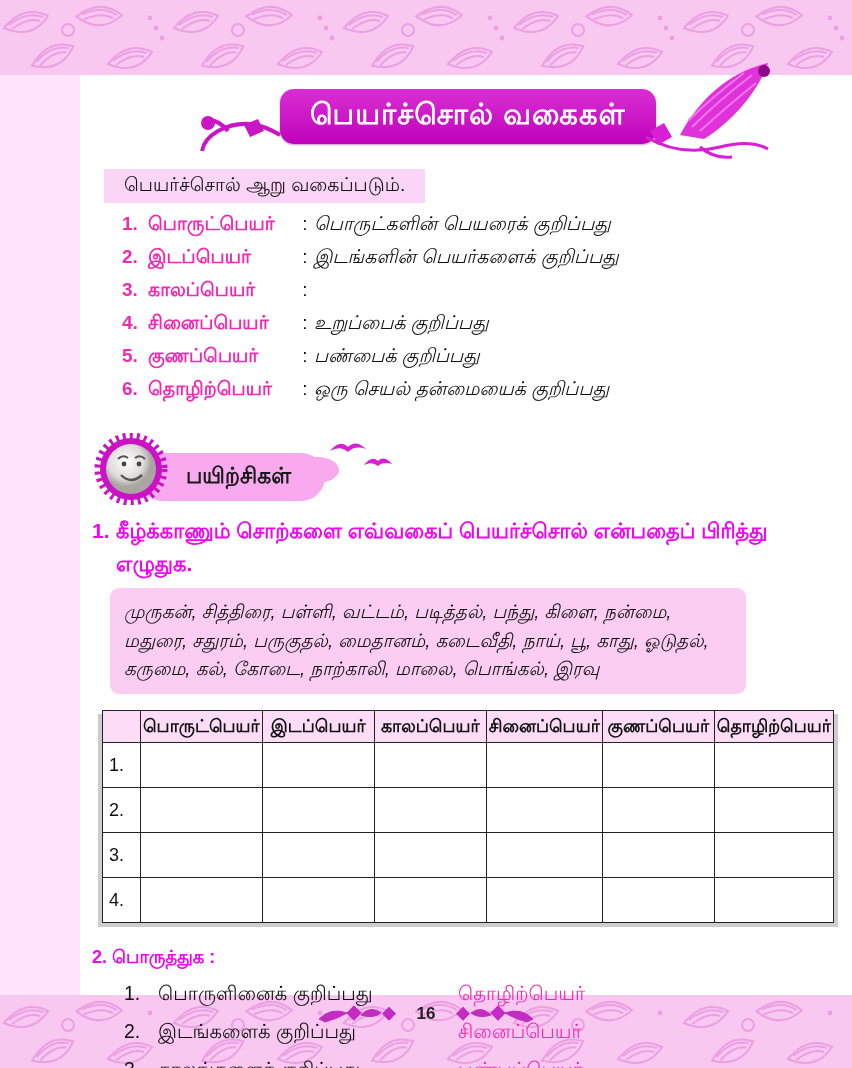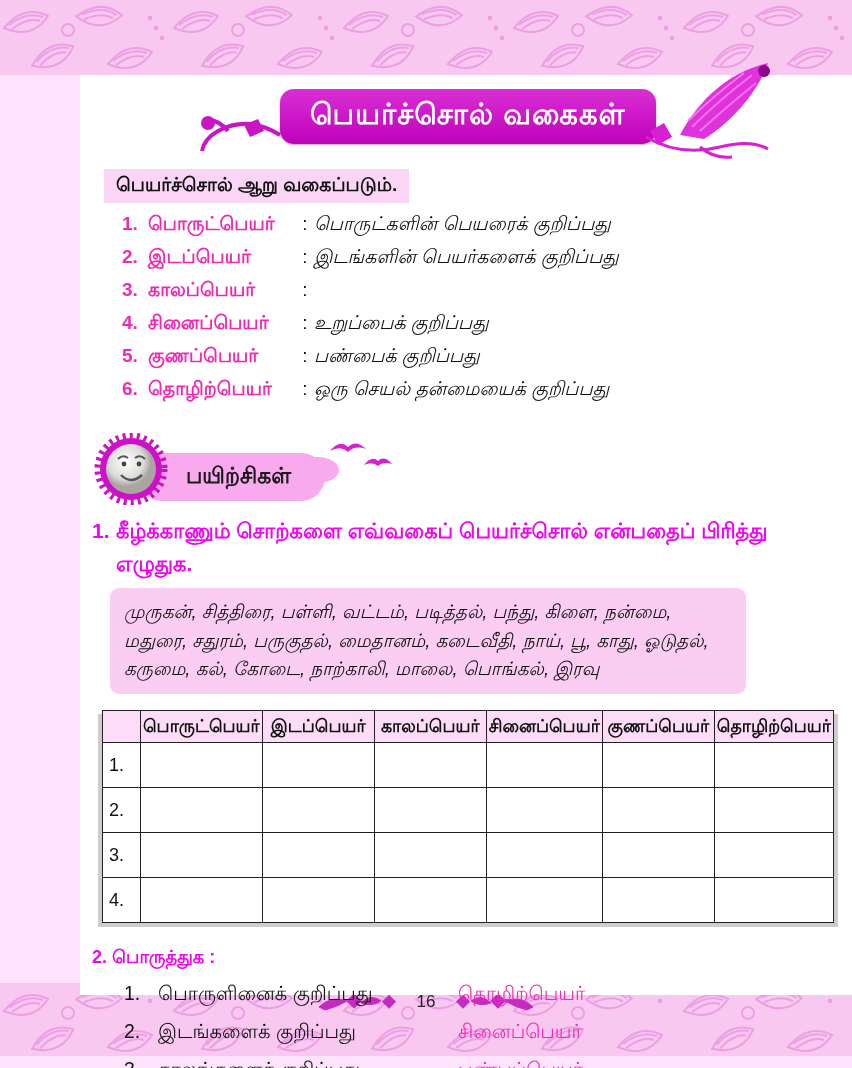--- a/index.html
+++ b/index.html
@@ -1,32 +1,32 @@
 <!DOCTYPE html>
 <html><head>
 <meta charset="utf-8">
 <style>
   html,body{margin:0;padding:0;background:#fff;font-family:"Liberation Sans",sans-serif;}
   .page{position:relative;width:852px;height:1068px;background:#ffe3fd;overflow:hidden;}
   .band{position:absolute;left:0;width:852px;line-height:0;}
   .band-top{top:0;height:75px;}
-  .band-bottom{bottom:12px;height:73px;}
+  .band-bottom{bottom:0;height:73px;font-weight:bold;}
   .content{position:absolute;top:75px;left:80px;width:832px;height:920px;background:#ffffff;}
 
   
   .title-row{position:relative;height:80px;margin-top:8px;}
   .title-pill{position:absolute;left:200px;top:6px;background:linear-gradient(#d92fd3,#bf02ba);
     border-radius:14px;padding:9px 30px;color:#fff;font-size:29px;font-weight:bold;letter-spacing:1px;
     box-shadow:0 1px 2px rgba(120,0,120,.4);}
   .deco-left{position:absolute;left:118px;top:22px;}
   .deco-right{position:absolute;left:560px;top:-22px;}
 
   
-  .subtitle{display:inline-block;margin:6px 12px 0 24px;background:#fbd5f6;padding:5px 12px;
-    font-size:19px;color:#111;font-weight:bold;}
+  .subtitle{display:inline-block;margin:6px 12px 0 24px;background:#fbd5f6;padding:5px 20px;
+    font-size:19px;color:#111;}
 
   
   .defs{margin:10px 0 0 42px;}
   .def-row{display:grid;grid-template-columns:26px 148px 18px auto;align-items:baseline;
     height:33px;font-size:19px;}
   .def-num,.def-term{color:#f02ab2;font-weight:bold;}
   .def-sep{color:#111;text-align:center;}
   .def-meaning{color:#111;font-style:italic;}
 
   

